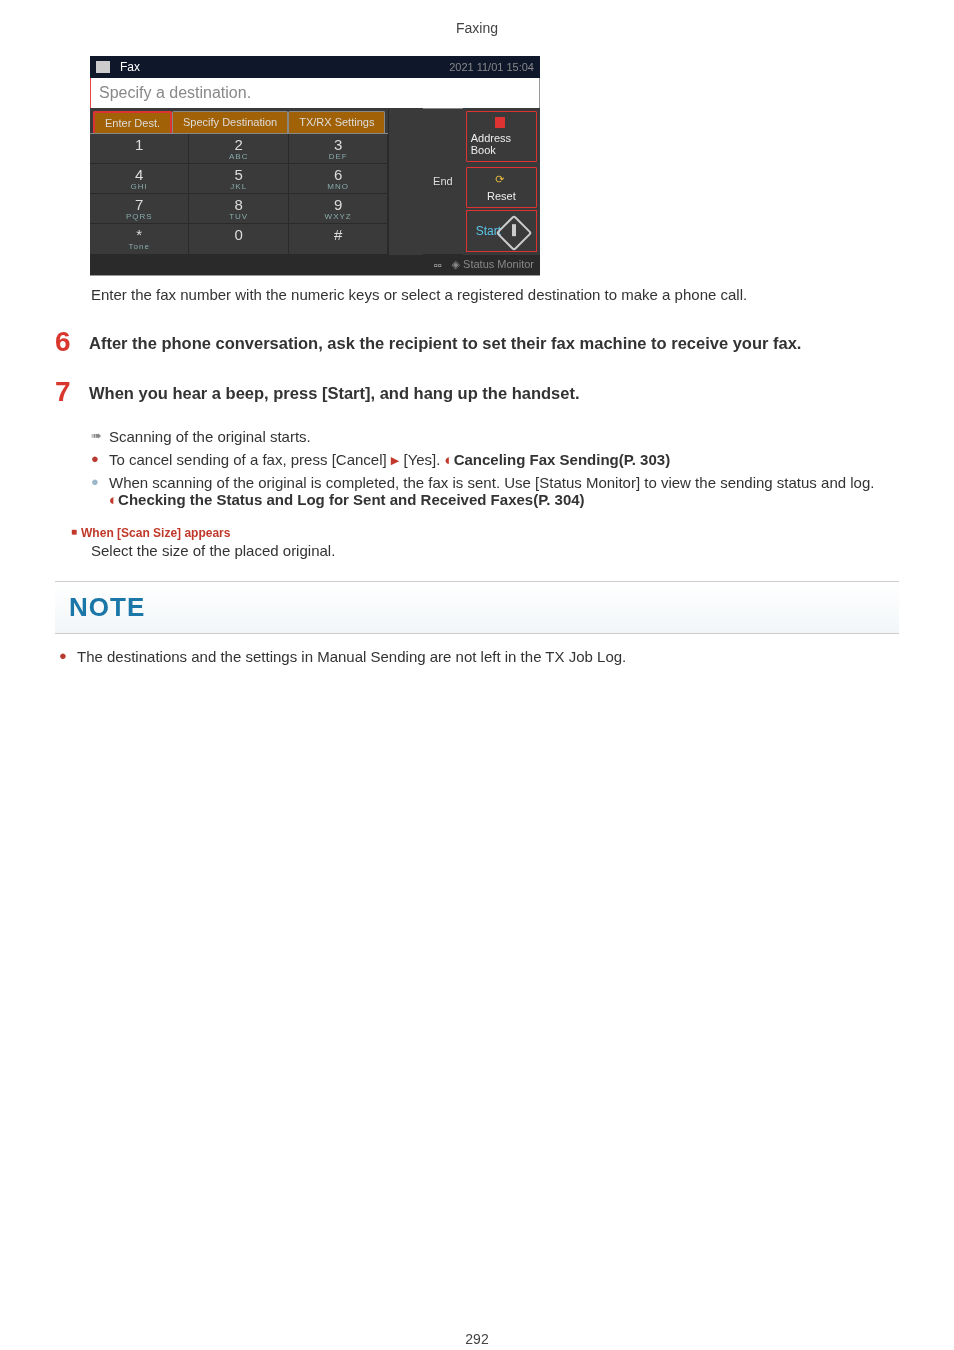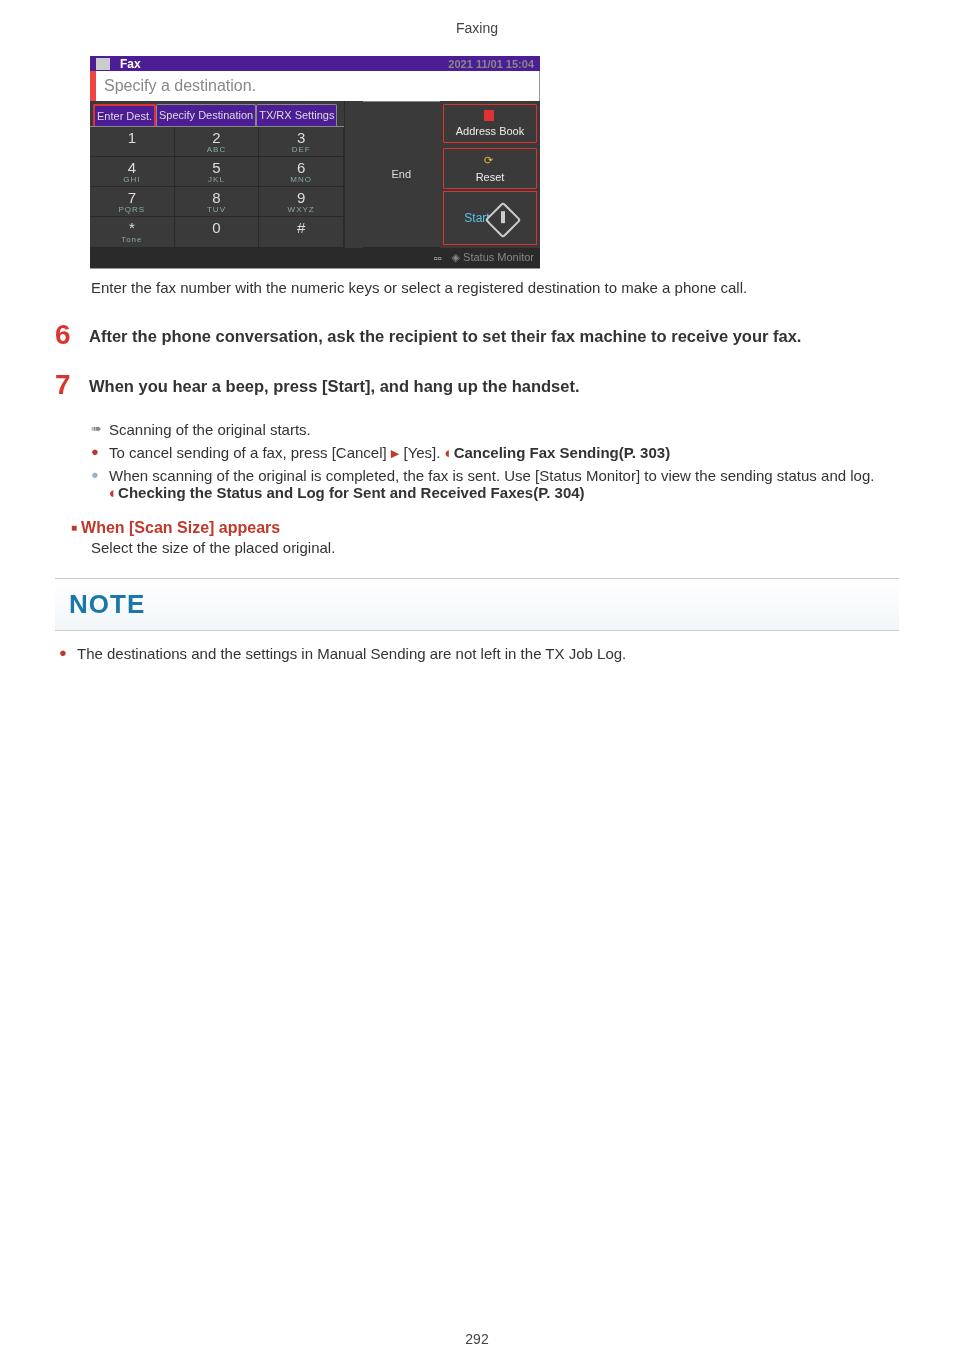--- a/index.html
+++ b/index.html
@@ -23,64 +23,63 @@
     color: #444;
     margin-bottom: 20px;
   }
   .screenshot {
     margin-left: 35px;
     width: 450px;
     border-bottom: 1px solid #999;
   }
   .ss-top {
     display: flex;
-    background: #4c1d95;
+    background: #0f172a;
     color: #fff;
-    height: 15px;
+    height: 22px;
     font-size: 12px;
     align-items: center;
-    font-weight: bold;
   }
   .ss-top-left {
     display:flex;
     align-items:center;
     gap:6px;
     padding-left:2px;
   }
   .ss-top-right {
     margin-left:auto;
     padding-right:6px;
     color:#888;
     font-size:11px;
   }
   .ss-subtitle {
     background: #fff;
     color: #888;
     font-size: 16px;
     padding: 6px 8px;
-    border-left:6px solid #ef4444;
+    border-left:1px solid #ef4444;
     border-right:1px solid #999;
   }
   .ss-body {
     display: flex;
     background: #3a3a3a;
   }
   .keypad-area { flex: 1; }
   .tabs {
     display: flex;
     padding: 3px 3px 0 3px;
     gap: 0;
     font-size: 11px;
   }
   .tab {
     color: #ddd;
-    padding: 4px 2px;
+    padding: 4px 10px;
     border:1px solid #888;
     border-bottom:none;
-    background:#4c1d95;
+    background:#a16207;
     white-space:nowrap;
     border-radius:2px 2px 0 0;
   }
   .tab.active {
     border:2px solid #d33;
     border-bottom:none;
     position:relative;
     z-index:1;
   }
   .keypad {
@@ -206,21 +205,21 @@
     color:#9bb5c9;
     font-size:13px;
   }
   .tri { color:#c0392b; font-size:11px; vertical-align:1px;}
   .ref-icon { color:#c0392b; }
   .ref-text { font-weight:bold; }
   .subhead {
     margin: 18px 0 2px 16px;
     color:#c0392b;
     font-weight:bold;
-    font-size:16px;
+    font-size:12px;
   }
   .subhead::before {
     content:"■";
     font-size:10px;
     margin-right:4px;
     vertical-align:2px;
   }
   .subhead-body { margin-left:36px; }
   .note-box {
     margin: 22px 0 0 0;

